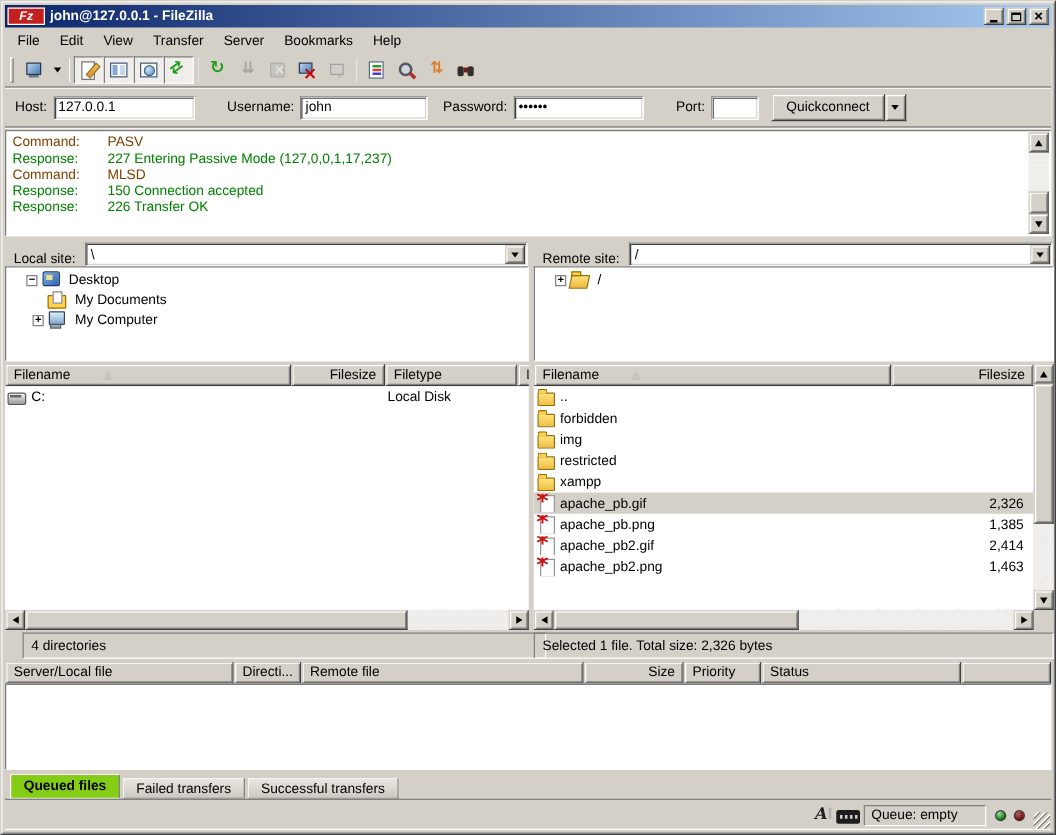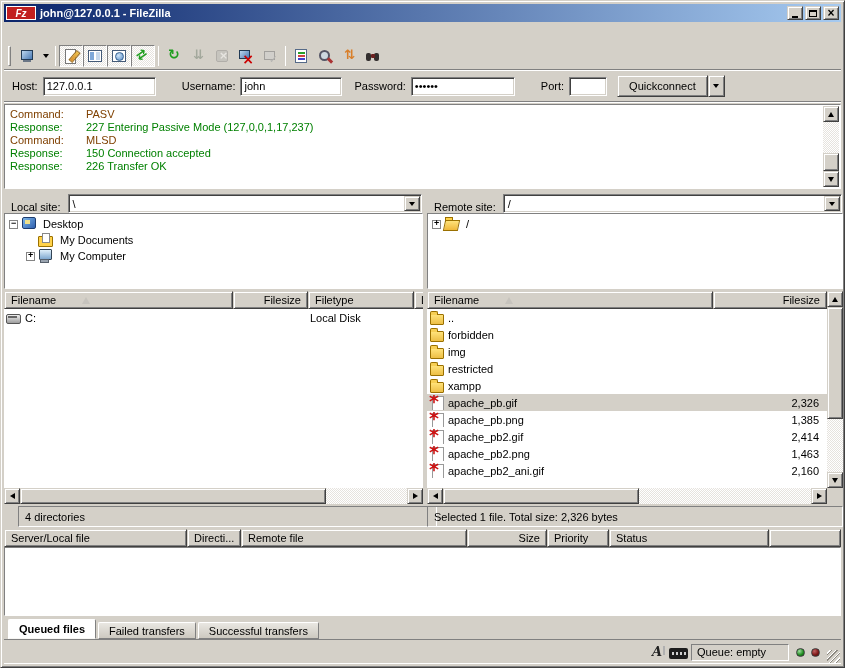--- a/index.html
+++ b/index.html
@@ -100,21 +100,21 @@
   .tri-left{width:0;height:0;border-top:3px solid transparent;border-bottom:3px solid transparent;border-right:5px solid #000;}
   .tri-right{width:0;height:0;border-top:3px solid transparent;border-bottom:3px solid transparent;border-left:5px solid #000;}
   
   .panel{position:absolute;}
   .combobar{height:22px;display:flex;align-items:flex-end;}
   .combolabel{padding:0 7px;white-space:nowrap;}
   .combo{flex:1;height:19px;position:relative;display:flex;align-items:center;padding:0 18px 0 4px;margin-right:1px;}
   .combobtn{position:absolute;right:1px;top:1px;bottom:1px;width:16px;display:flex;align-items:center;justify-content:center;}
   .treebox{position:absolute;left:0;right:0;top:22px;bottom:0;background:#fff;
     border:1px solid;border-color:#808080 #fff #fff #808080;overflow:hidden;padding-top:2px;}
-  .trow{height:16px;display:flex;align-items:center;padding-left:4px;}
+  .trow{height:16px;display:flex;align-items:center;padding-left:16px;}
   .trow.lvl1{padding-left:21px;}
   .exp{width:9px;height:9px;border:1px solid #848484;background:#fff;position:relative;flex:none;margin-right:3px;}
   .exp::before{position:absolute;left:1px;top:-3px;font-size:9px;font-weight:bold;}
   .exp.minus::before{content:"−";}
   .exp.plus::before{content:"+";}
   .exp.none{visibility:hidden;}
   .ticn{width:16px;height:14px;position:relative;flex:none;margin-right:3px;}
   .ticn.desktop::before{content:"";position:absolute;left:1px;top:0;width:12px;height:10px;background:linear-gradient(135deg,#7db6e8,#2f5fae);border:1px solid #1c3b6e;border-radius:2px;}
   .ticn.desktop::after{content:"";position:absolute;left:4px;top:3px;width:5px;height:4px;background:#efe08a;}
   .ticn.documents::before{content:"";position:absolute;left:0;top:3px;width:13px;height:9px;background:#ffd24a;border:1px solid #9a7000;border-radius:1px;}
@@ -152,21 +152,21 @@
     border:1px solid;border-color:#808080 #fff #fff #808080;}
   
   .qheader{position:absolute;left:3px;top:528px;right:3px;height:18px;display:flex;overflow:hidden;}
   .q1{width:183px;} .q2{width:54px;} .q3{width:226px;} .q4{width:80px;} .q5{width:62px;} .q6{width:160px;} .q7{flex:1;}
   .qbody{position:absolute;left:3px;top:546px;right:3px;height:69px;background:#fff;
     border:1px solid;border-color:#808080 #fff #fff #808080;}
   
   .tabs{position:absolute;left:3px;top:616px;right:3px;height:22px;display:flex;align-items:flex-end;padding-left:4px;gap:2px;}
   .tab{height:17px;padding:0 10px;display:flex;align-items:center;background:linear-gradient(#e9e7e2,#cdc9c0);
     border:1px solid;border-color:#fff #808080 #808080 #fff;border-radius:2px 2px 0 0;white-space:nowrap;}
-  .tab.active{height:20px;background:#ffffff;font-weight:bold;border-bottom-color:#f7f6f3;}
+  .tab.active{height:20px;background:#84cc16;font-weight:bold;border-bottom-color:#f7f6f3;}
   
   .statusbar{position:absolute;left:3px;right:3px;bottom:3px;height:25px;border-top:1px solid #808080;box-shadow:0 -1px 0 #fff inset;}
   .sb-ascii{position:absolute;right:176px;top:4px;width:16px;height:16px;font-family:"DejaVu Serif",serif;
     font-style:italic;font-weight:bold;font-size:13px;line-height:15px;text-align:center;color:#222;}
   .sb-ascii::after{content:"";position:absolute;right:0;top:2px;width:2px;height:9px;background:#b0b0b0;}
   .sb-badge{position:absolute;right:153px;top:8px;width:19px;height:11px;background:#1d1d1d;border-radius:2px;}
   .sb-badge::before{content:"";position:absolute;left:3px;top:4px;width:2px;height:3px;background:#cfcfcf;
     box-shadow:4px 0 0 #cfcfcf,8px 0 0 #cfcfcf,12px 0 0 #cfcfcf;}
   .sb-queue{position:absolute;right:52px;top:4px;width:98px;height:17px;background:#d4d0c8;
     border:1px solid;border-color:#808080 #fff #fff #808080;padding:1px 5px;white-space:nowrap;}
@@ -190,20 +190,30 @@
         </span>
       <span class="wbtn r3">
           <span class="glyph-max"></span>
         </span>
       <span class="wbtn r3">
           <span class="glyph-close">×</span>
         </span>
     </span>
   </div>
 
+  <div class="menubar">
+
+  <span class="menuitem">File</span>
+      <span class="menuitem">Edit</span>
+      <span class="menuitem">View</span>
+      <span class="menuitem">Transfer</span>
+      <span class="menuitem">Server</span>
+      <span class="menuitem">Bookmarks</span>
+      <span class="menuitem">Help</span>
+    </div>
 
   <div class="toolbar">
     <span class="tbgrip"></span>
     <span class="tbtn">
         <span class="ti ti-sitemgr"></span>
       </span>
     <span class="tbtn narrow">
         <span class="darr"></span>
       </span>
     <span class="tbsep"></span>
@@ -482,27 +492,20 @@
         </div>
 
         <div class="row">
           <span class="cell-rfn">
             <span class="fi image"></span>
             <span>apache_pb2.png</span>
           </span>
           <span class="cell-rfs">1,463</span>
         </div>
 
-        <div class="row">
-          <span class="cell-rfn">
-            <span class="fi image"></span>
-            <span>apache_pb2_ani.gif</span>
-          </span>
-          <span class="cell-rfs">2,160</span>
-        </div>
       </div>
     <div class="vscroll dither" style="right:0;top:0;bottom:16px;">
       <div class="sbtn r3 top">
           <div class="tri-up"></div>
         </div>
       <div class="vthumb r3" style="top:16px;height:112px;"></div>
       <div class="sbtn r3 bottom">
           <div class="tri-down"></div>
         </div>
     </div>

